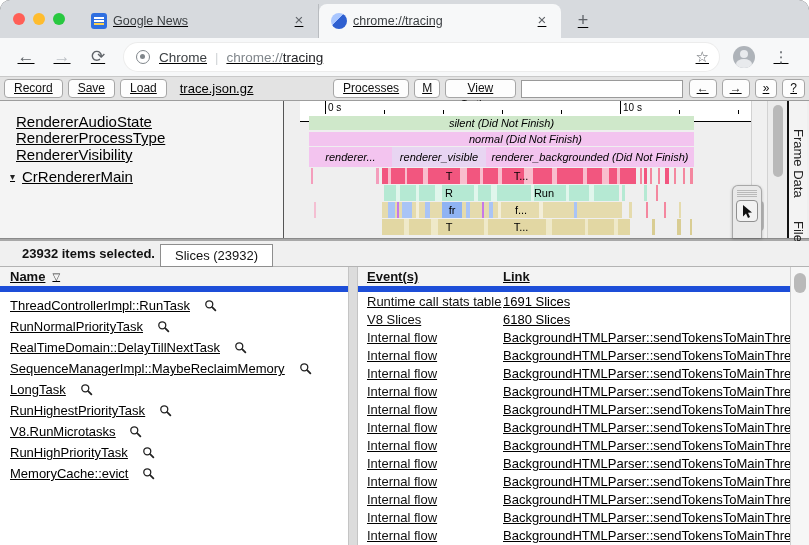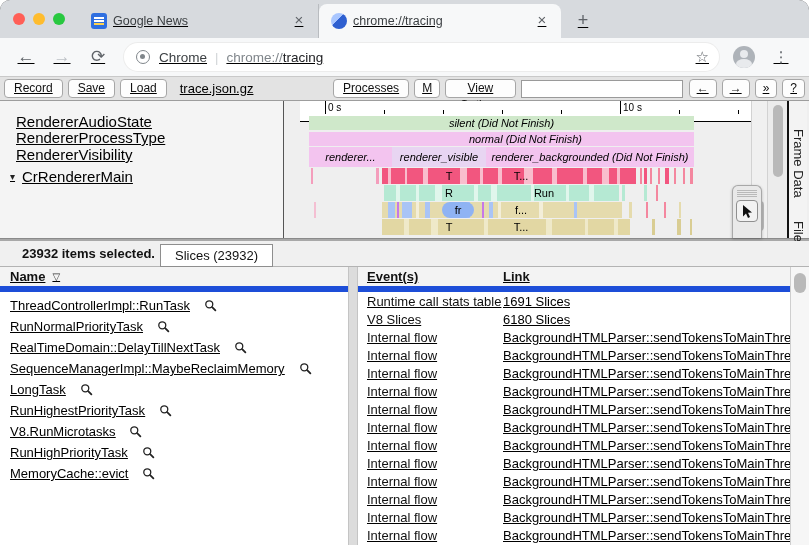--- a/index.html
+++ b/index.html
@@ -231,21 +231,21 @@
         <div class="slice" style="left: 113px; top: 101px; width: 2px; height: 16px; background: rgb(198, 120, 232);"></div>
         <div class="slice" style="left: 118px; top: 101px; width: 10px; height: 16px; background: rgb(169, 196, 246);"></div>
         <div class="slice" style="left: 132px; top: 101px; width: 3px; height: 16px; background: rgb(243, 238, 217);"></div>
         <div class="slice" style="left: 141px; top: 101px; width: 5px; height: 16px; background: rgb(169, 196, 246);"></div>
         <div class="slice" style="left: 182px; top: 101px; width: 4px; height: 16px; background: rgb(169, 196, 246);"></div>
         <div class="slice" style="left: 198px; top: 101px; width: 2px; height: 16px; background: rgb(198, 120, 232);"></div>
         <div class="slice" style="left: 205px; top: 101px; width: 4px; height: 16px; background: rgb(169, 196, 246);"></div>
         <div class="slice" style="left: 214px; top: 101px; width: 3px; height: 16px; background: rgb(243, 238, 217);"></div>
         <div class="slice" style="left: 255px; top: 101px; width: 4px; height: 16px; background: rgb(243, 238, 217);"></div>
         <div class="slice" style="left: 290px; top: 101px; width: 3px; height: 16px; background: rgb(169, 196, 246);"></div>
-        <div class="slice" style="left: 158px; top: 101px; width: 32px; height: 16px; background: rgb(143, 179, 243); border-radius: 8px;">fr</div>
+        <div class="slice" style="left: 158px; top: 101px; width: 20px; height: 16px; background: rgb(143, 179, 243);">fr</div>
         <div class="slice" style="left: 218px; top: 101px; width: 38px; height: 16px;">f...</div>
         <div class="slice" style="left: 345px; top: 101px; width: 3px; height: 16px; background: rgb(229, 219, 173);"></div>
         <div class="slice" style="left: 362px; top: 101px; width: 2px; height: 16px; background: rgb(244, 135, 159);"></div>
         <div class="slice" style="left: 380px; top: 101px; width: 2px; height: 16px; background: rgb(244, 135, 159);"></div>
         <div class="slice" style="left: 395px; top: 101px; width: 2px; height: 16px; background: rgb(229, 219, 173);"></div>
         <div class="slice" style="left: 98px; top: 118px; width: 248px; height: 16px; background: rgb(226, 215, 163);"></div>
         <div class="slice" style="left: 120px; top: 118px; width: 5px; height: 16px; background: rgb(239, 233, 201);"></div>
         <div class="slice" style="left: 147px; top: 118px; width: 7px; height: 16px; background: rgb(239, 233, 201);"></div>
         <div class="slice" style="left: 200px; top: 118px; width: 4px; height: 16px; background: rgb(239, 233, 201);"></div>
         <div class="slice" style="left: 262px; top: 118px; width: 6px; height: 16px; background: rgb(239, 233, 201);"></div>

